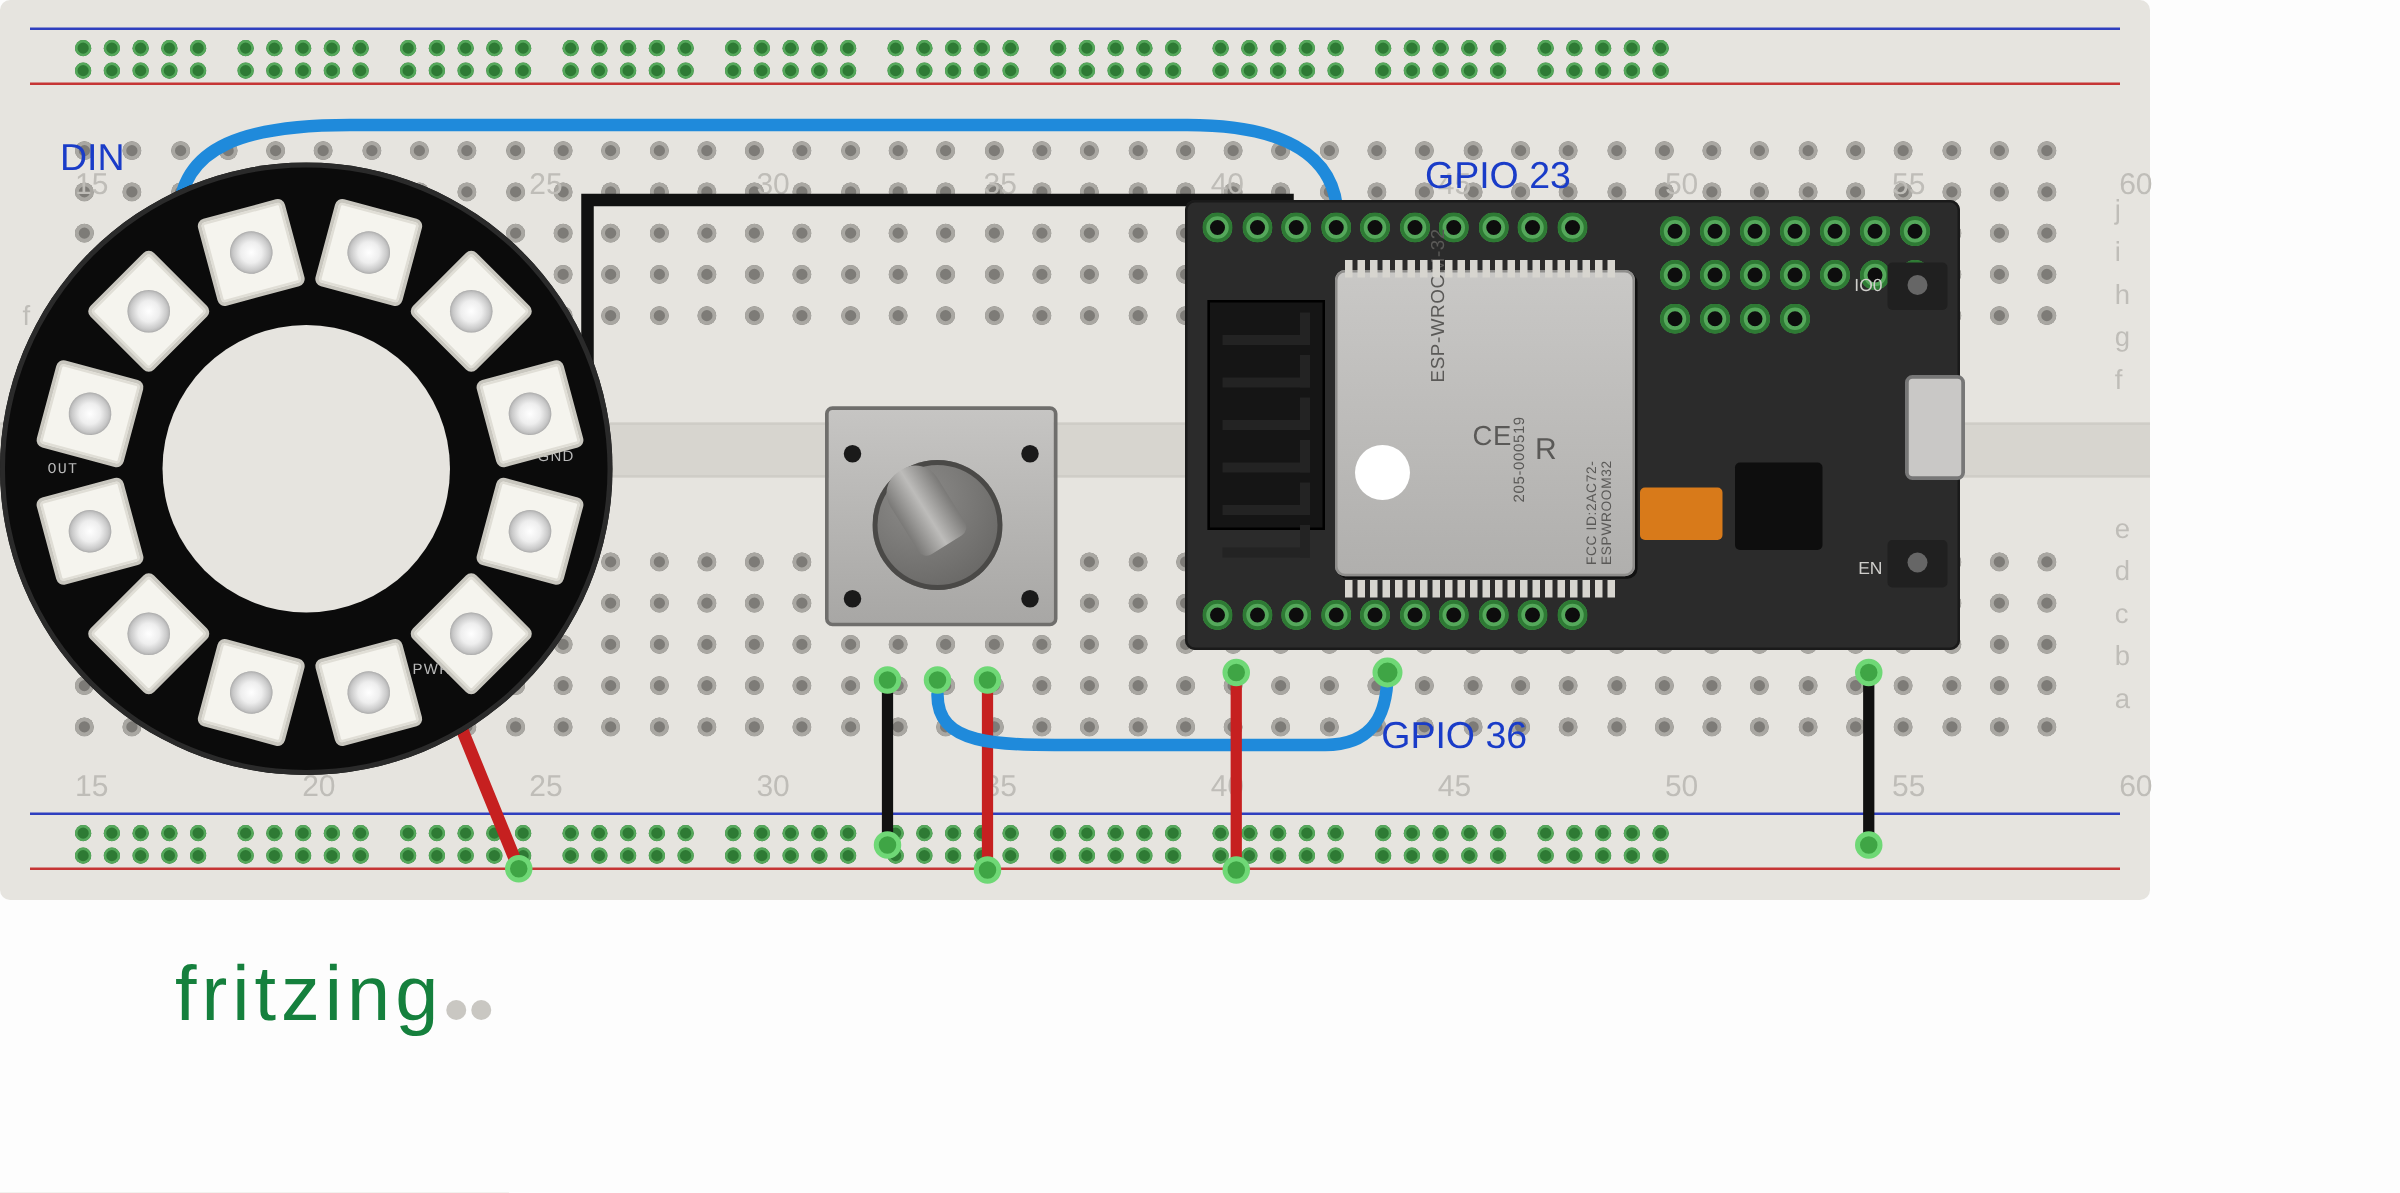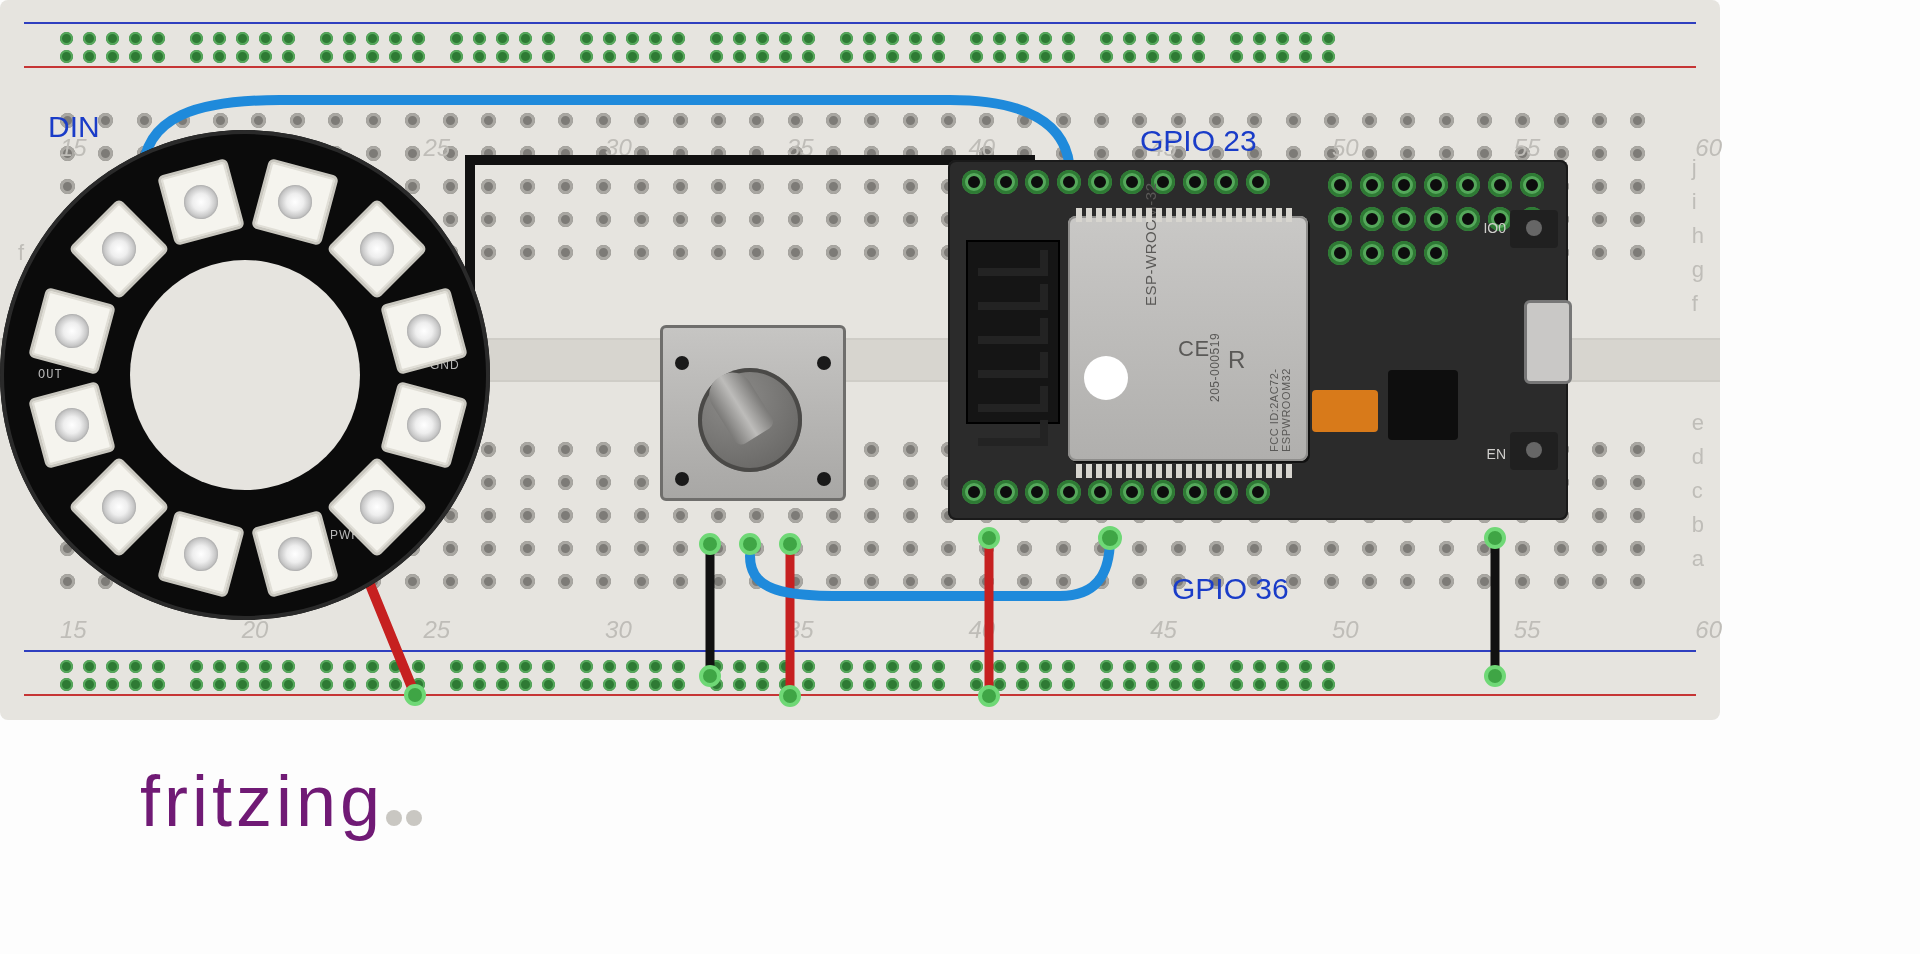--- a/index.html
+++ b/index.html
@@ -94,21 +94,20 @@
   }
 
   
   .colnums {
     position: absolute;
     left: 60px;
     color: #bfbdb8;
     font-size: 24px;
     display: flex;
     gap: 155px;
-    font-style: italic;
   }
   .colnums.top { top: 134px; }
   .colnums.bot { bottom: 76px; }
   .rowlabels { position:absolute; color:#bfbdb8; font-size:22px; }
 
   
   svg.wires {
     position: absolute;
     left: 0; top: 0;
     width: 1720px; height: 720px;
@@ -264,22 +263,22 @@
   .esp .smallpins .sp{width:6px;height:14px;background:#d7d5cf;}
   .esp .sp-top{ top:48px; position:absolute;}
   .esp .sp-bot{ top:304px; position:absolute;}
   .esp .lbl { position:absolute; color:#cfcecb; font-size:14px; }
 
   
   .fritz {
     position: absolute;
     left: 140px;
     top: 760px;
-    color: #701a75;
-    font-size: 72px;
+    color: #15803d;
+    font-size: 62px;
     letter-spacing: 4px;
     font-family: 'Segoe UI', Arial, sans-serif;
     font-weight: 400;
   }
   .fritz .dot {
     display:inline-block; width:16px;height:16px;border-radius:50%;
     background:#c9c7c2; vertical-align: 0px; margin: 0 2px;
   }
 </style>
 </head>
@@ -1312,20 +1311,20 @@
         </div>
       <span class="lbl" style="right:62px; top:60px;">IO0</span>
       <div class="btn b2">
           <div class="dot"></div>
         </div>
       <span class="lbl" style="right:62px; bottom:58px;">EN</span>
     </div>
 
     <div class="ann" style="left:48px; top:110px;">DIN</div>
     <div class="ann" style="left:1140px; top:124px;">GPIO 23</div>
-    <div class="ann" style="left:1172px; top:572px;">GPIO 36</div>
+    <div class="ann" style="left:1105px; top:572px;">GPIO 36</div>
 
   </div>
 
   <div class="fritz">
     <span>fritzing</span><span class="dot"></span><span class="dot"></span>
   </div>
 </div>
 
 </body></html>

